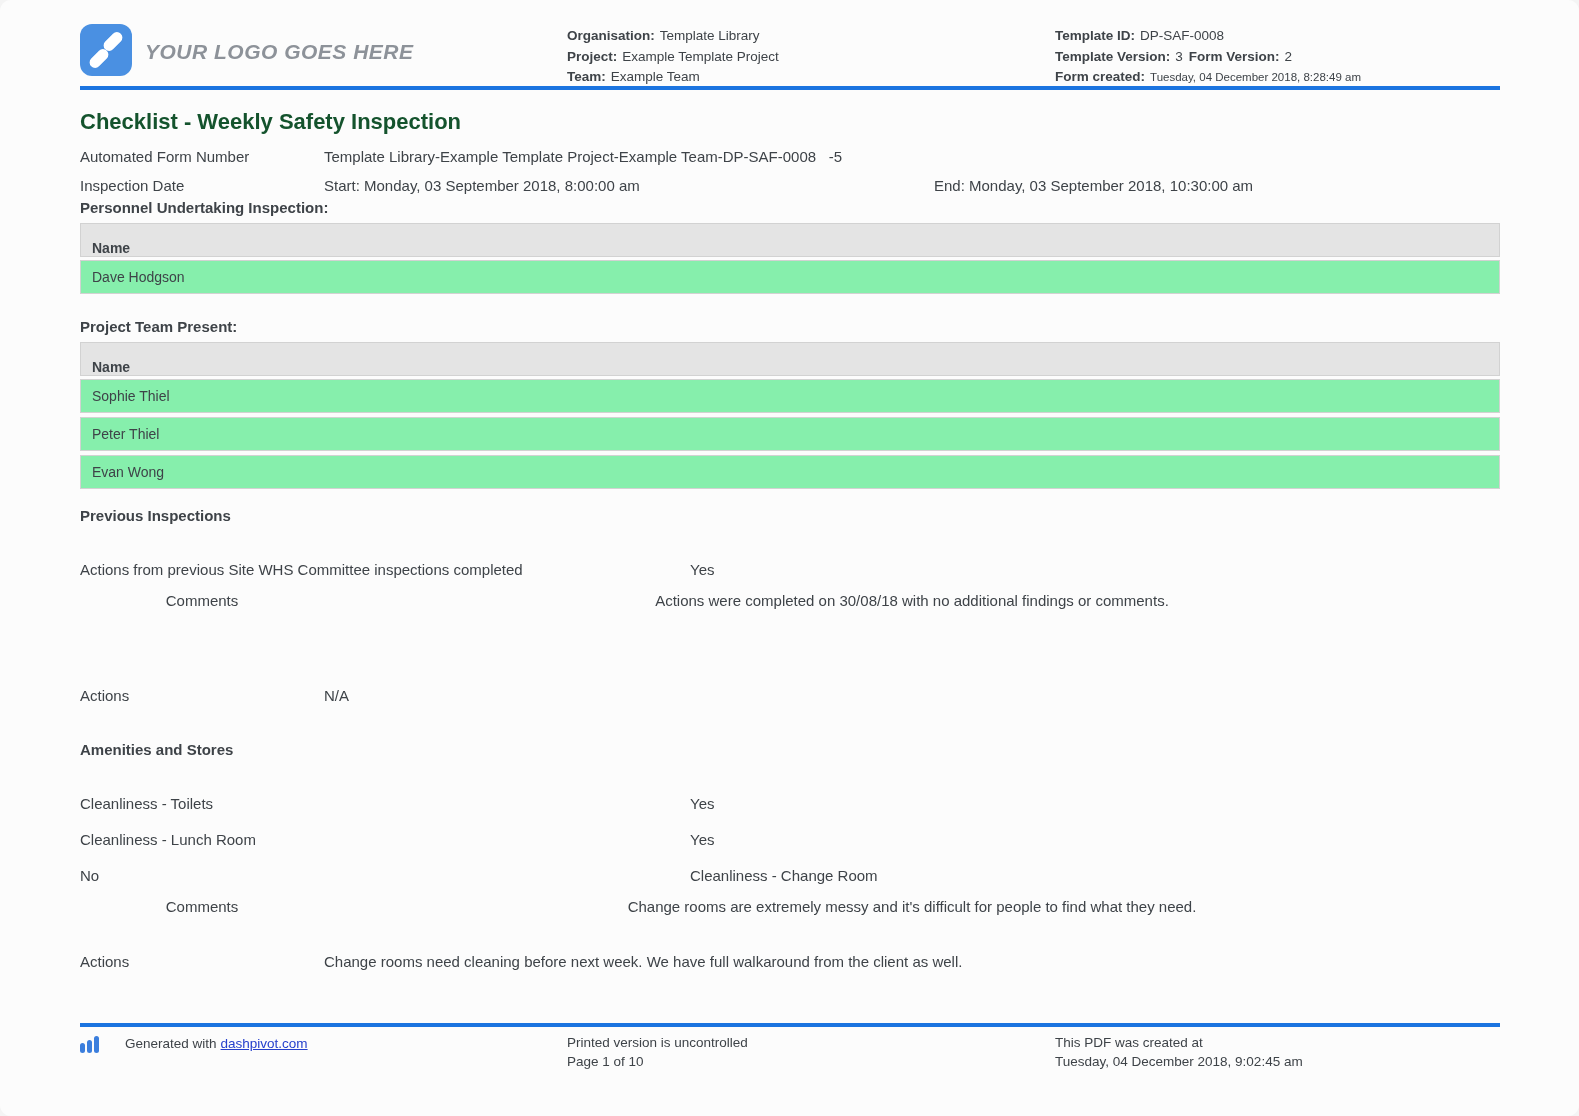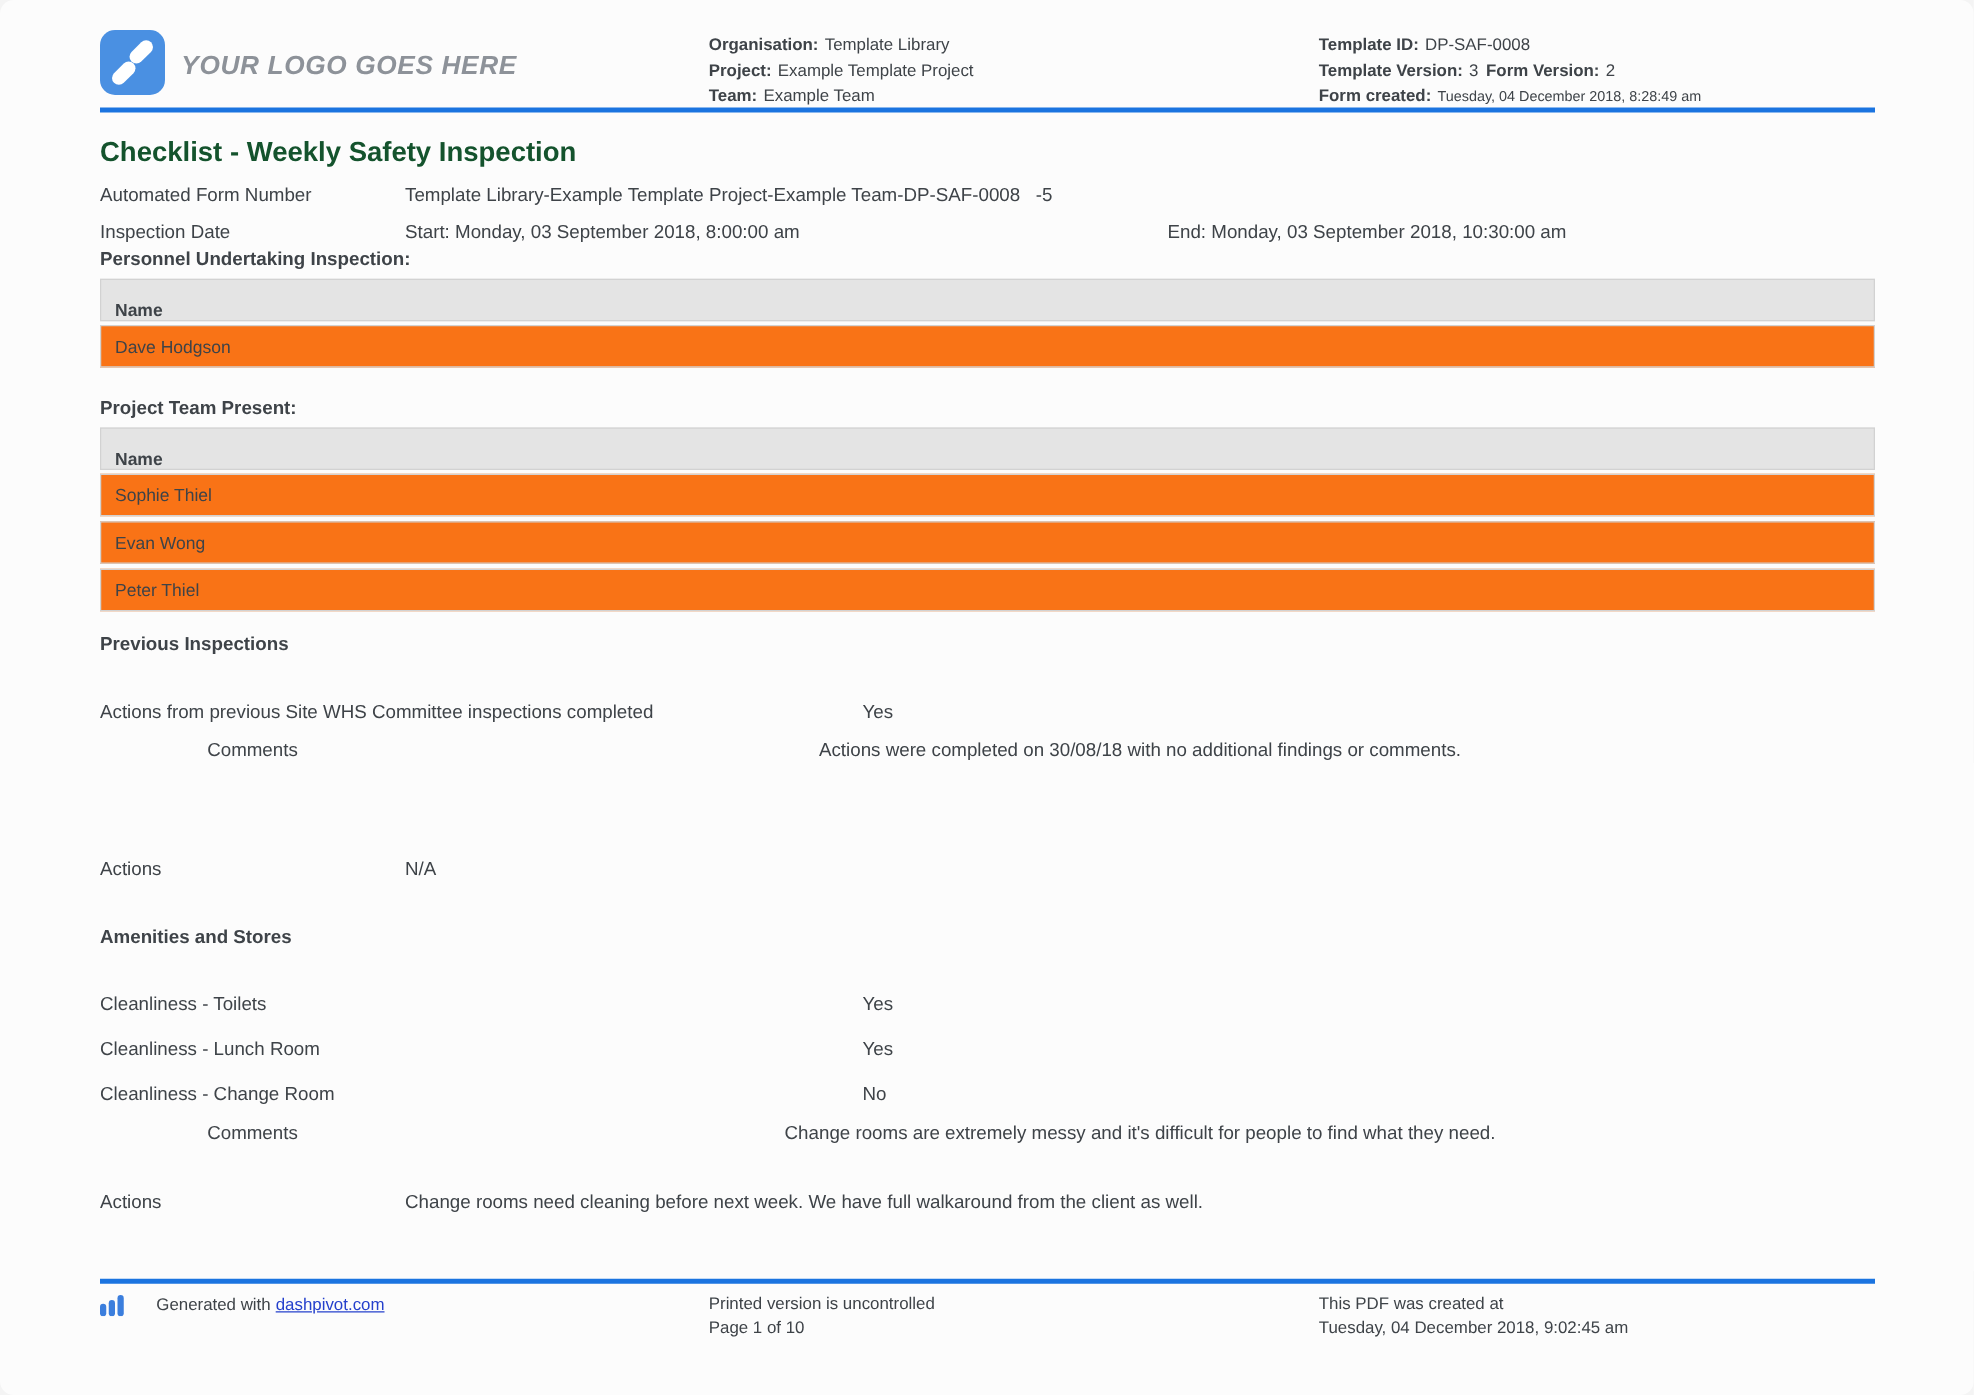--- a/index.html
+++ b/index.html
@@ -53,21 +53,21 @@
   .sh-team{margin-top:24px;}
   .sh-previous{margin-top:18px;}
   .sh-amenities{margin-top:36px;}
   .table{margin-top:6px;}
   .t-head{
     background:var(--table_header_bg);border:1px solid var(--table_border);
     height:34px;display:flex;align-items:flex-end;padding:0 11px;
     font-weight:700;font-size:14px;margin-bottom:3px;
   }
   .t-row{
-    background:#f97316;border:1px solid var(--table_border);
+    background:#86efac;border:1px solid var(--table_border);
     height:34px;display:flex;align-items:center;padding:0 11px;
     font-size:14px;margin-bottom:4px;
   }
   .q-row{display:grid;grid-template-columns:610px 1fr;font-size:15px;line-height:18px;margin-top:36px;}
   .check-row{display:grid;grid-template-columns:610px 1fr;font-size:15px;line-height:18px;margin-top:18px;}
   .check-row.first{margin-top:36px;}
   .comments-row{margin-top:12px;text-align:center;}
   .actions-row-prev{margin-top:76px;}
   .actions-row-amen{margin-top:36px;}
   
@@ -155,24 +155,24 @@
 
     <div class="section-heading sh-team">Project Team Present:</div>
     <div class="table">
       <div class="t-head">
         <span>Name</span>
       </div>
       <div class="t-row">
         <span>Sophie Thiel</span>
       </div>
       <div class="t-row">
+        <span>Peter Thiel</span>
+      </div>
+      <div class="t-row">
         <span>Evan Wong</span>
-      </div>
-      <div class="t-row">
-        <span>Peter Thiel</span>
       </div>
     </div>
 
     <div class="section-heading sh-previous">Previous Inspections</div>
 
     <div class="q-row">
       <div>Actions from previous Site WHS Committee inspections completed</div>
       <div>Yes</div>
     </div>
 
@@ -190,22 +190,22 @@
 
     <div class="check-row first">
       <div>Cleanliness - Toilets</div>
       <div>Yes</div>
     </div>
     <div class="check-row">
       <div>Cleanliness - Lunch Room</div>
       <div>Yes</div>
     </div>
     <div class="check-row">
+      <div>No</div>
       <div>Cleanliness - Change Room</div>
-      <div>No</div>
     </div>
 
     <div class="field-row comments-row">
       <div class="f-label">Comments</div>
       <div class="f-value">Change rooms are extremely messy and it's difficult for people to find what they need.</div>
     </div>
 
     <div class="field-row actions-row-amen">
       <div class="f-label">Actions</div>
       <div class="f-value">Change rooms need cleaning before next week. We have full walkaround from the client as well.</div>

